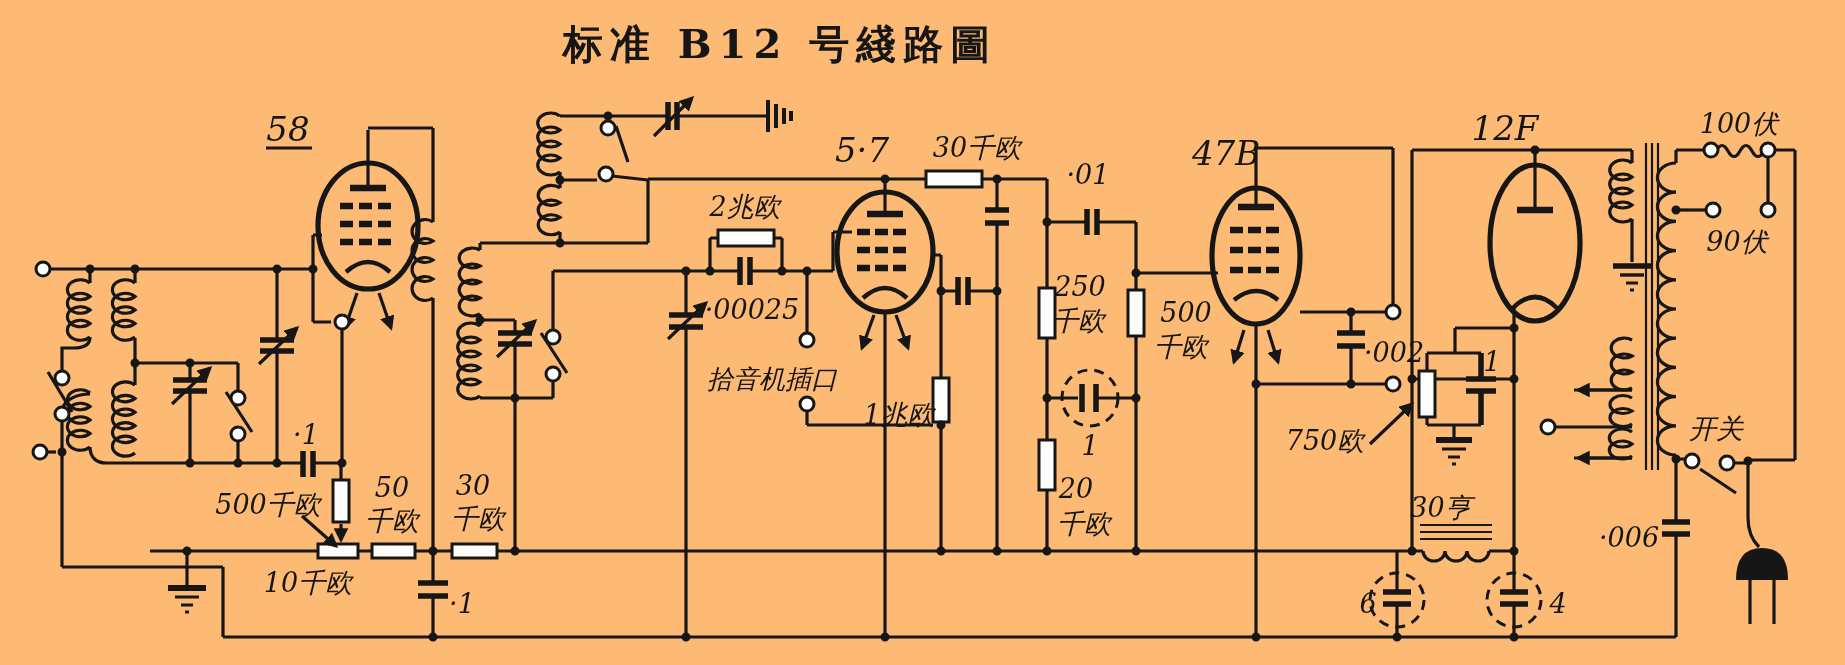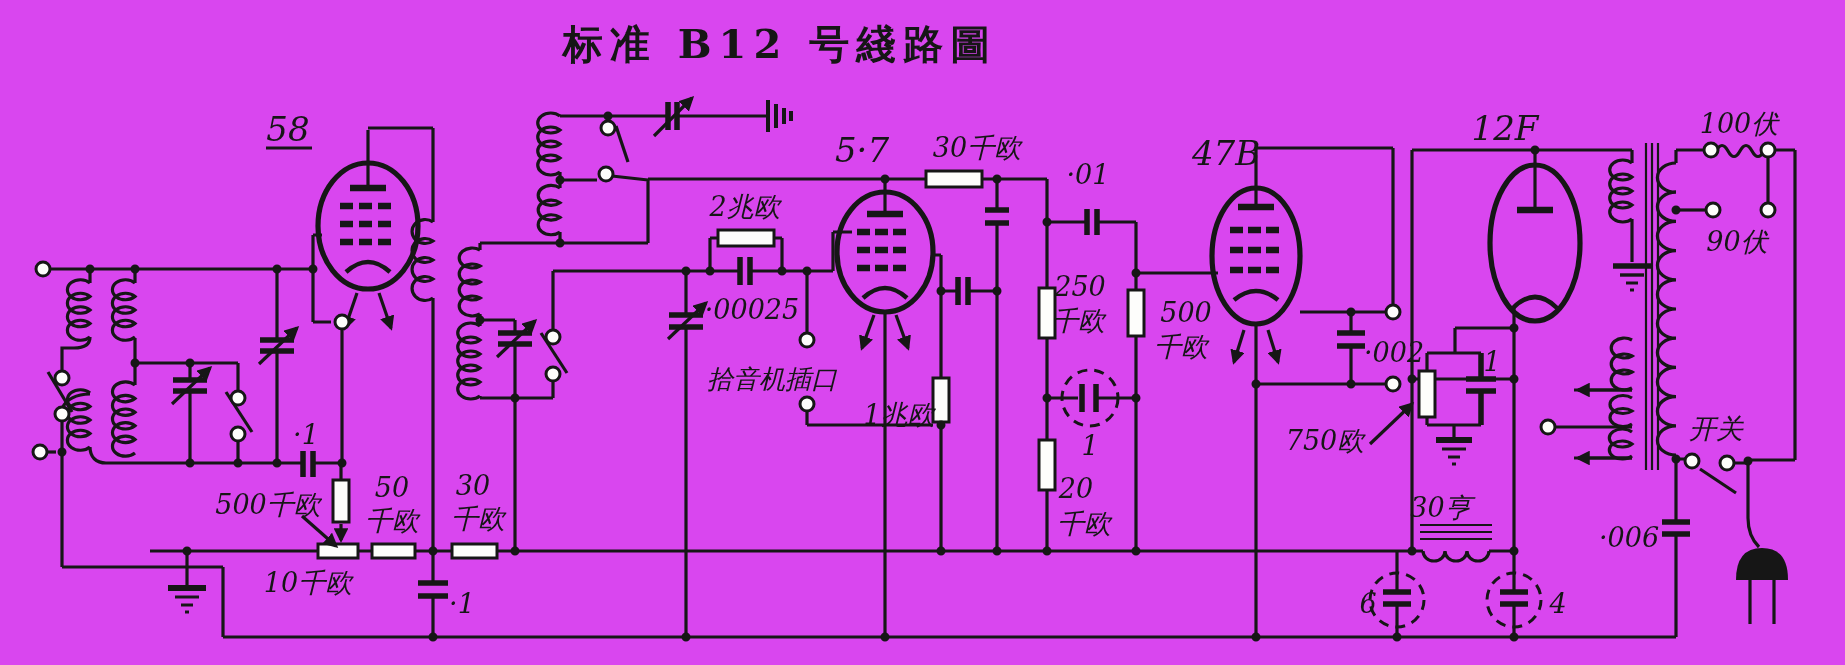--- a/index.html
+++ b/index.html
@@ -1,16 +1,16 @@
 <!DOCTYPE html>
 <html><head>
 <meta charset="utf-8">
 <style>
   html,body{margin:0;padding:0;background:#e8e8e4;}
-  #stage{position:relative;width:1845px;height:665px;background:#d946ef;overflow:hidden;}
+  #stage{position:relative;width:1845px;height:665px;background:#fdba74;overflow:hidden;}
   svg{position:absolute;left:0;top:0;}
   .wire{stroke:#161616;stroke-width:3.2;fill:none;}
   .thin{stroke:#161616;stroke-width:2.2;fill:none;}
   .tube{stroke:#161616;stroke-width:5.2;fill:none;}
   .bar{stroke:#161616;stroke-width:6.5;fill:none;}
   .grid{stroke:#161616;stroke-width:6.5;fill:none;}
   .plate{stroke:#161616;stroke-width:5.5;fill:none;}
   .kath{stroke:#161616;stroke-width:4.5;fill:none;}
   .res{fill:#fdfdfb;stroke:#161616;stroke-width:3;}
   .term{fill:#fdfdfb;stroke:#161616;stroke-width:3;}

